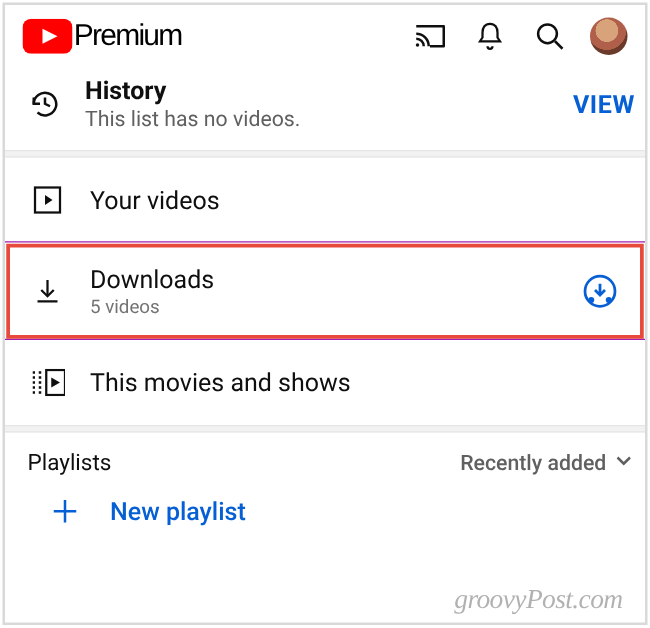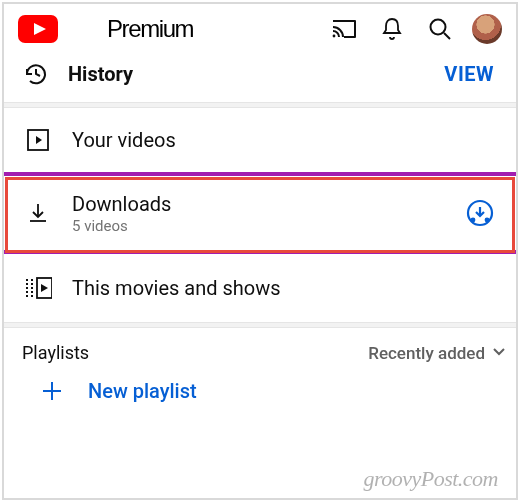--- a/index.html
+++ b/index.html
@@ -25,45 +25,44 @@
     gap: 8px;
   }
   .logo-wrap { display: flex; align-items: center; gap: 1px; }
   .logo-icon svg { display: block; }
   .premium-text {
     font-family: Arial, sans-serif;
     font-weight: 500;
     font-size: 24px;
     letter-spacing: -1.4px;
     color: #000;
-    margin-left: 48px;
   }
   .spacer { flex: 1; }
   .top-icon { width: 40px; display:flex; justify-content:center; align-items:center; }
   .avatar {
     width: 30px; height: 30px; border-radius: 50%;
     background: radial-gradient(circle at 45% 35%, #d8a27a 0 35%, #b0604a 36% 60%, #6a3a2a 61% 100%);
     margin-left: 4px;
   }
   .history-row {
     display: flex;
     align-items: center;
-    padding: 8px 22px 14px 18px;
+    padding: 8px 8px 14px 18px;
   }
   .history-icon { width: 32px; display:flex; justify-content:flex-start; }
   .history-text { margin-left: 14px; flex:1; }
   .history-title { font-size: 20px; font-weight: 700; color:#0f0f0f; line-height:1.2; }
   .history-sub { font-size: 17px; color:#606060; margin-top:2px; }
   .view-btn { color:#065fd4; font-weight:700; font-size:20px; letter-spacing:0.5px; }
   .sep { height:6px; background:#f2f2f2; border-top:1px solid #e5e5e5; border-bottom:1px solid #e5e5e5; }
   .lrow {
     display:flex; align-items:center;
     padding: 0 22px;
     height: 68px;
-    border-bottom:4px solid #a21caf;
+    border-bottom:1px solid #a21caf;
   }
   .lrow:last-child { border-bottom:none; }
   .lrow-icon { width: 40px; display:flex; justify-content:flex-start; align-items:center; }
   .lrow-body { flex:1; margin-left: 6px; }
   .lrow-title { font-size:20px; color:#0f0f0f; }
   .lrow-sub { font-size:15px; color:#737373; margin-top:1px; }
   .lrow-tail { width: 40px; display:flex; justify-content:flex-end; align-items:center; }
   .highlight {
     outline: 3px solid #e8493b;
     outline-offset: -4px;
@@ -134,20 +133,21 @@
   <div class="history-row">
     <div class="history-icon">
       <svg width="28" height="28" viewBox="0 0 28 28" fill="none" stroke="#0f0f0f" stroke-width="2">
         <path d="M5 14 a9 9 0 1 1 3 7"></path>
         <polyline points="5,9 5,14 10,14"></polyline>
         <polyline points="14,9 14,14 18,16"></polyline>
       </svg>
     </div>
     <div class="history-text">
       <div class="history-title">History</div>
+      <div class="history-sub">This list has no videos.</div>
     </div>
     <div class="view-btn">VIEW</div>
   </div>
 
   <div class="sep"></div>
 
   <div class="lrow">
     <div class="lrow-icon">
       <svg width="24" height="24" viewBox="0 0 24 24" fill="none" stroke="#0f0f0f" stroke-width="1.8">
         <rect x="2" y="2" width="20" height="20"></rect>

